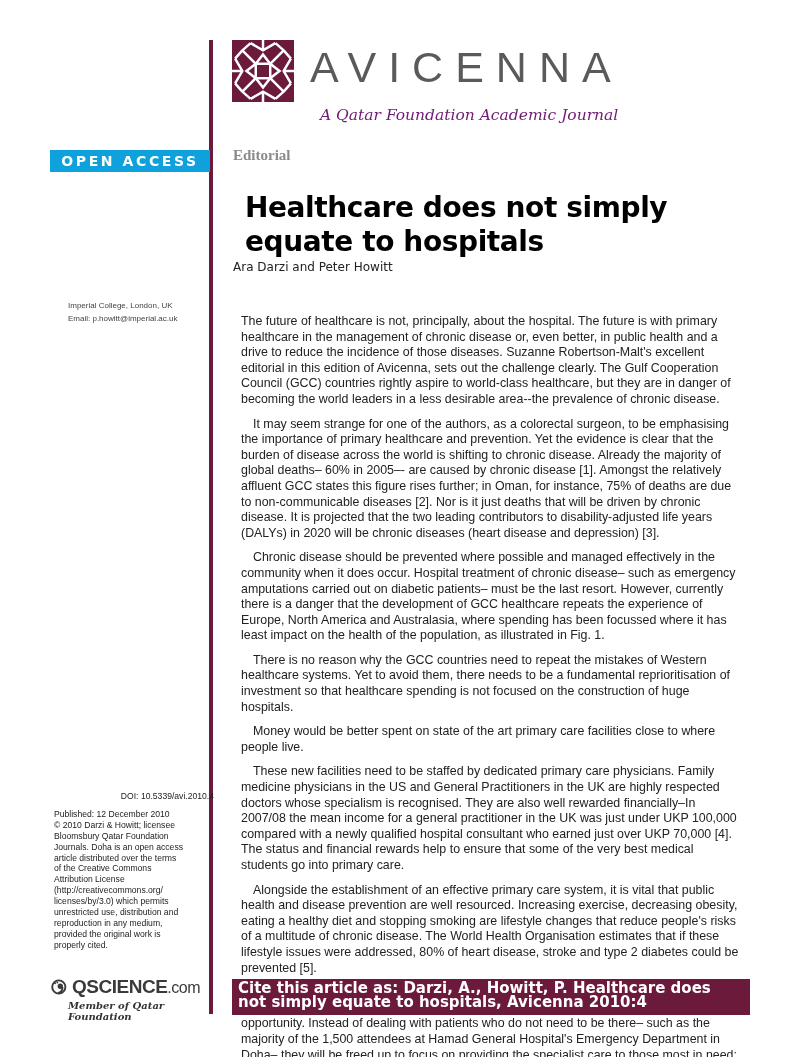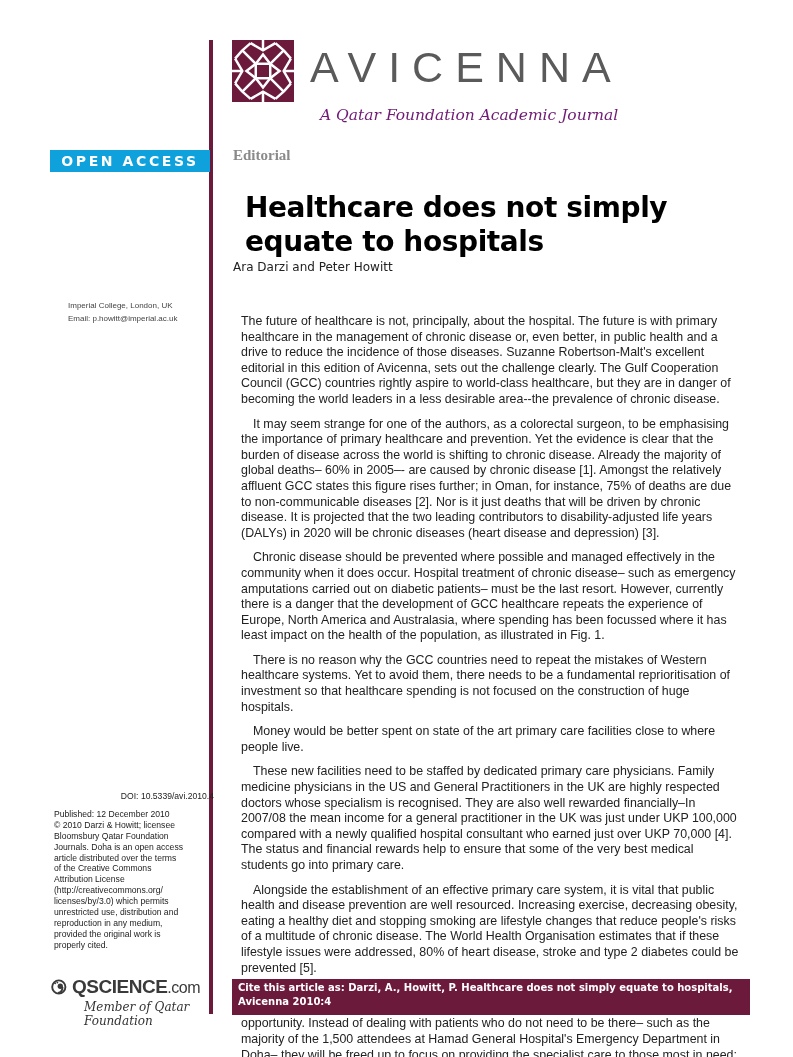--- a/index.html
+++ b/index.html
@@ -22,36 +22,36 @@
            font-size: 8px; line-height: 13px; color: #444; }
   .meta { position: absolute; left: 54px; top: 791px; width: 160px; font-family: "Liberation Sans", sans-serif;
           font-size: 8.6px; line-height: 10.9px; color: #222; }
   .meta .doi { margin-bottom: 7px; text-align: right; }
   .qscience { position: absolute; left: 50px; top: 976px; width: 150px; }
   .qs-row { display: flex; align-items: center; }
   .qs-icon { width: 26px; height: 22px; }
   .qs-text { font-family: "Liberation Sans", sans-serif; font-weight: bold; font-size: 19px; color: #3a3a3a;
              letter-spacing: -0.5px; margin-left: 3px; }
   .qs-text .com { font-weight: normal; font-size: 16px; }
-  .qs-member { font-family: "DejaVu Serif", serif; font-style: italic; font-size: 12px; color: #333;
-               margin-left: 34px; margin-top: 2px; }
+  .qs-member { font-family: "DejaVu Serif", serif; font-style: italic; font-size: 10px; color: #333;
+               margin-left: 18px; margin-top: 2px; font-weight: bold; }
 
   
   .section-label { position: absolute; left: 233px; top: 147px; font-family: Liberation Serif, serif;
                    font-weight: bold; font-size: 15px; color: #8a8a8a; }
   .title { position: absolute; left: 232px; top: 178px; width: 530px; font-family: "DejaVu Sans", sans-serif;
            font-weight: bold; font-size: 28px; line-height: 34px; color: #000; margin: 13px; letter-spacing: -0.4px; }
   .authors { position: absolute; left: 233px; top: 260px; font-family: "DejaVu Sans", sans-serif;
              font-size: 12px; color: #222; }
   .body { position: absolute; left: 232px; top: 305px; width: 520px; font-family: "Liberation Sans", sans-serif;
           font-size: 12.4px; line-height: 15.6px; color: #222; }
   .body p { margin: 9px; text-indent: 12px; }
   .body p.first { text-indent: 0; }
   .cite { position: absolute; left: 232px; top: 979px; width: 506px; height: 32px; background: #6b1a3c;
-          color: #fff; font-family: "DejaVu Sans", sans-serif; font-weight: bold; font-size: 10px;
+          color: #fff; font-family: "DejaVu Sans", sans-serif; font-weight: bold; font-size: 15px;
           line-height: 14px; padding: 2px 6px; }
 </style>
 </head>
 <body>
 
 <div class="vbar"></div>
 
 <svg class="logo-mark" viewBox="0 0 60 60">
   <rect x="0" y="0" width="60" height="60" fill="#6b1a3c"></rect>
   <g fill="none" stroke="#ffffff" stroke-width="2.4">

